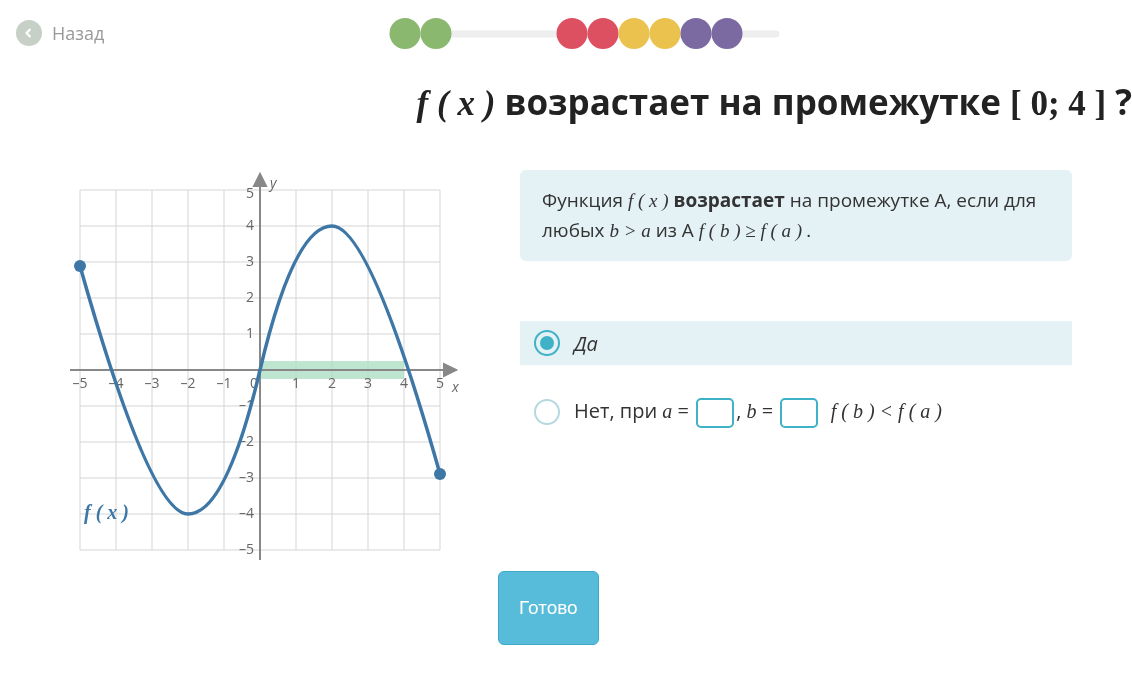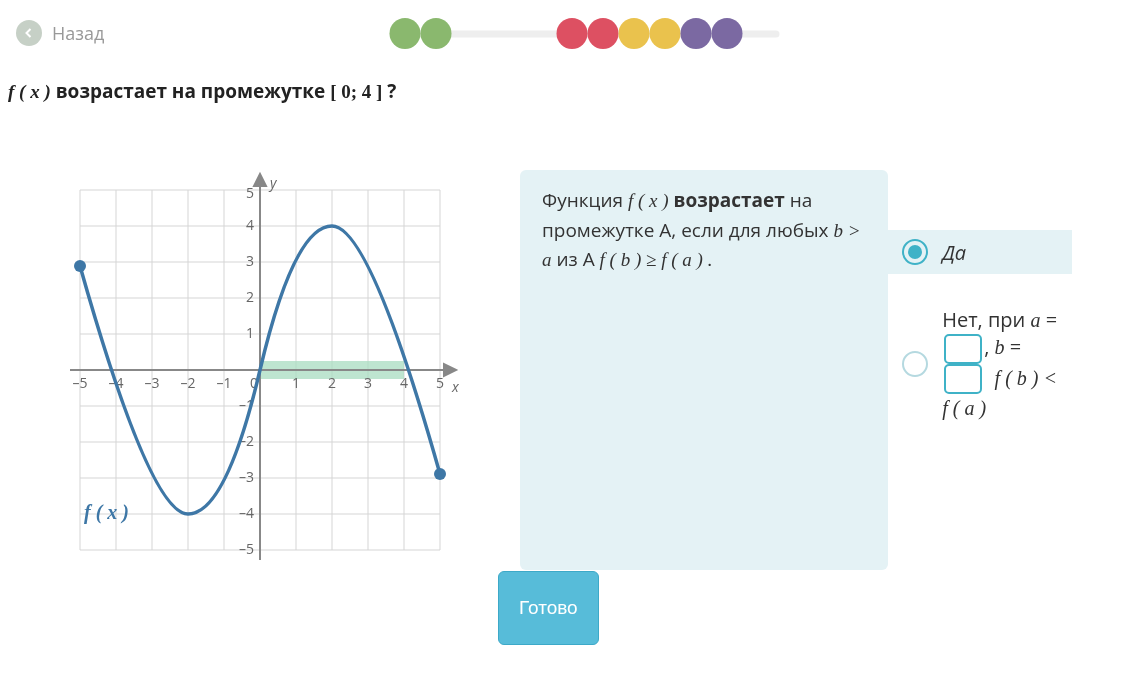--- a/index.html
+++ b/index.html
@@ -69,23 +69,23 @@
     .dot.green { background: #8ab86e; }
     .dot.red { background: #dd5062; }
     .dot.yellow { background: #eac24d; }
     .dot.purple { background: #7b69a2; }
     .dot-gap { width: 105px; height: 1px; }
 
     
     .question {
       position: absolute;
       top: 78px;
-      left: 8px; right: 0;
-      text-align: left;
-      font-size: 19px;
+      left: 2px; right: 0;
+      text-align: right;
+      font-size: 35px;
       font-weight: 700;
       color: #222;
     }
     .question .fx { font-style: italic; font-family: "Times New Roman", serif; font-weight: 700; }
 
     
     .main {
       position: absolute;
       top: 170px;
       left: 60px;
@@ -112,21 +112,21 @@
       font-weight: 700;
       font-style: italic;
       font-size: 20px;
       font-family: "Times New Roman", serif;
     }
 
     
     .right {
       flex: 1;
       display: flex;
-      flex-direction: row;
+      flex-direction: column;
     }
     .hint {
       background: #e4f2f5;
       border-radius: 6px;
       padding: 16px 22px;
       font-size: 19px;
       color: #333;
       line-height: 1.5;
     }
     .hint .math { font-style: italic; font-family: "Times New Roman", serif; }

